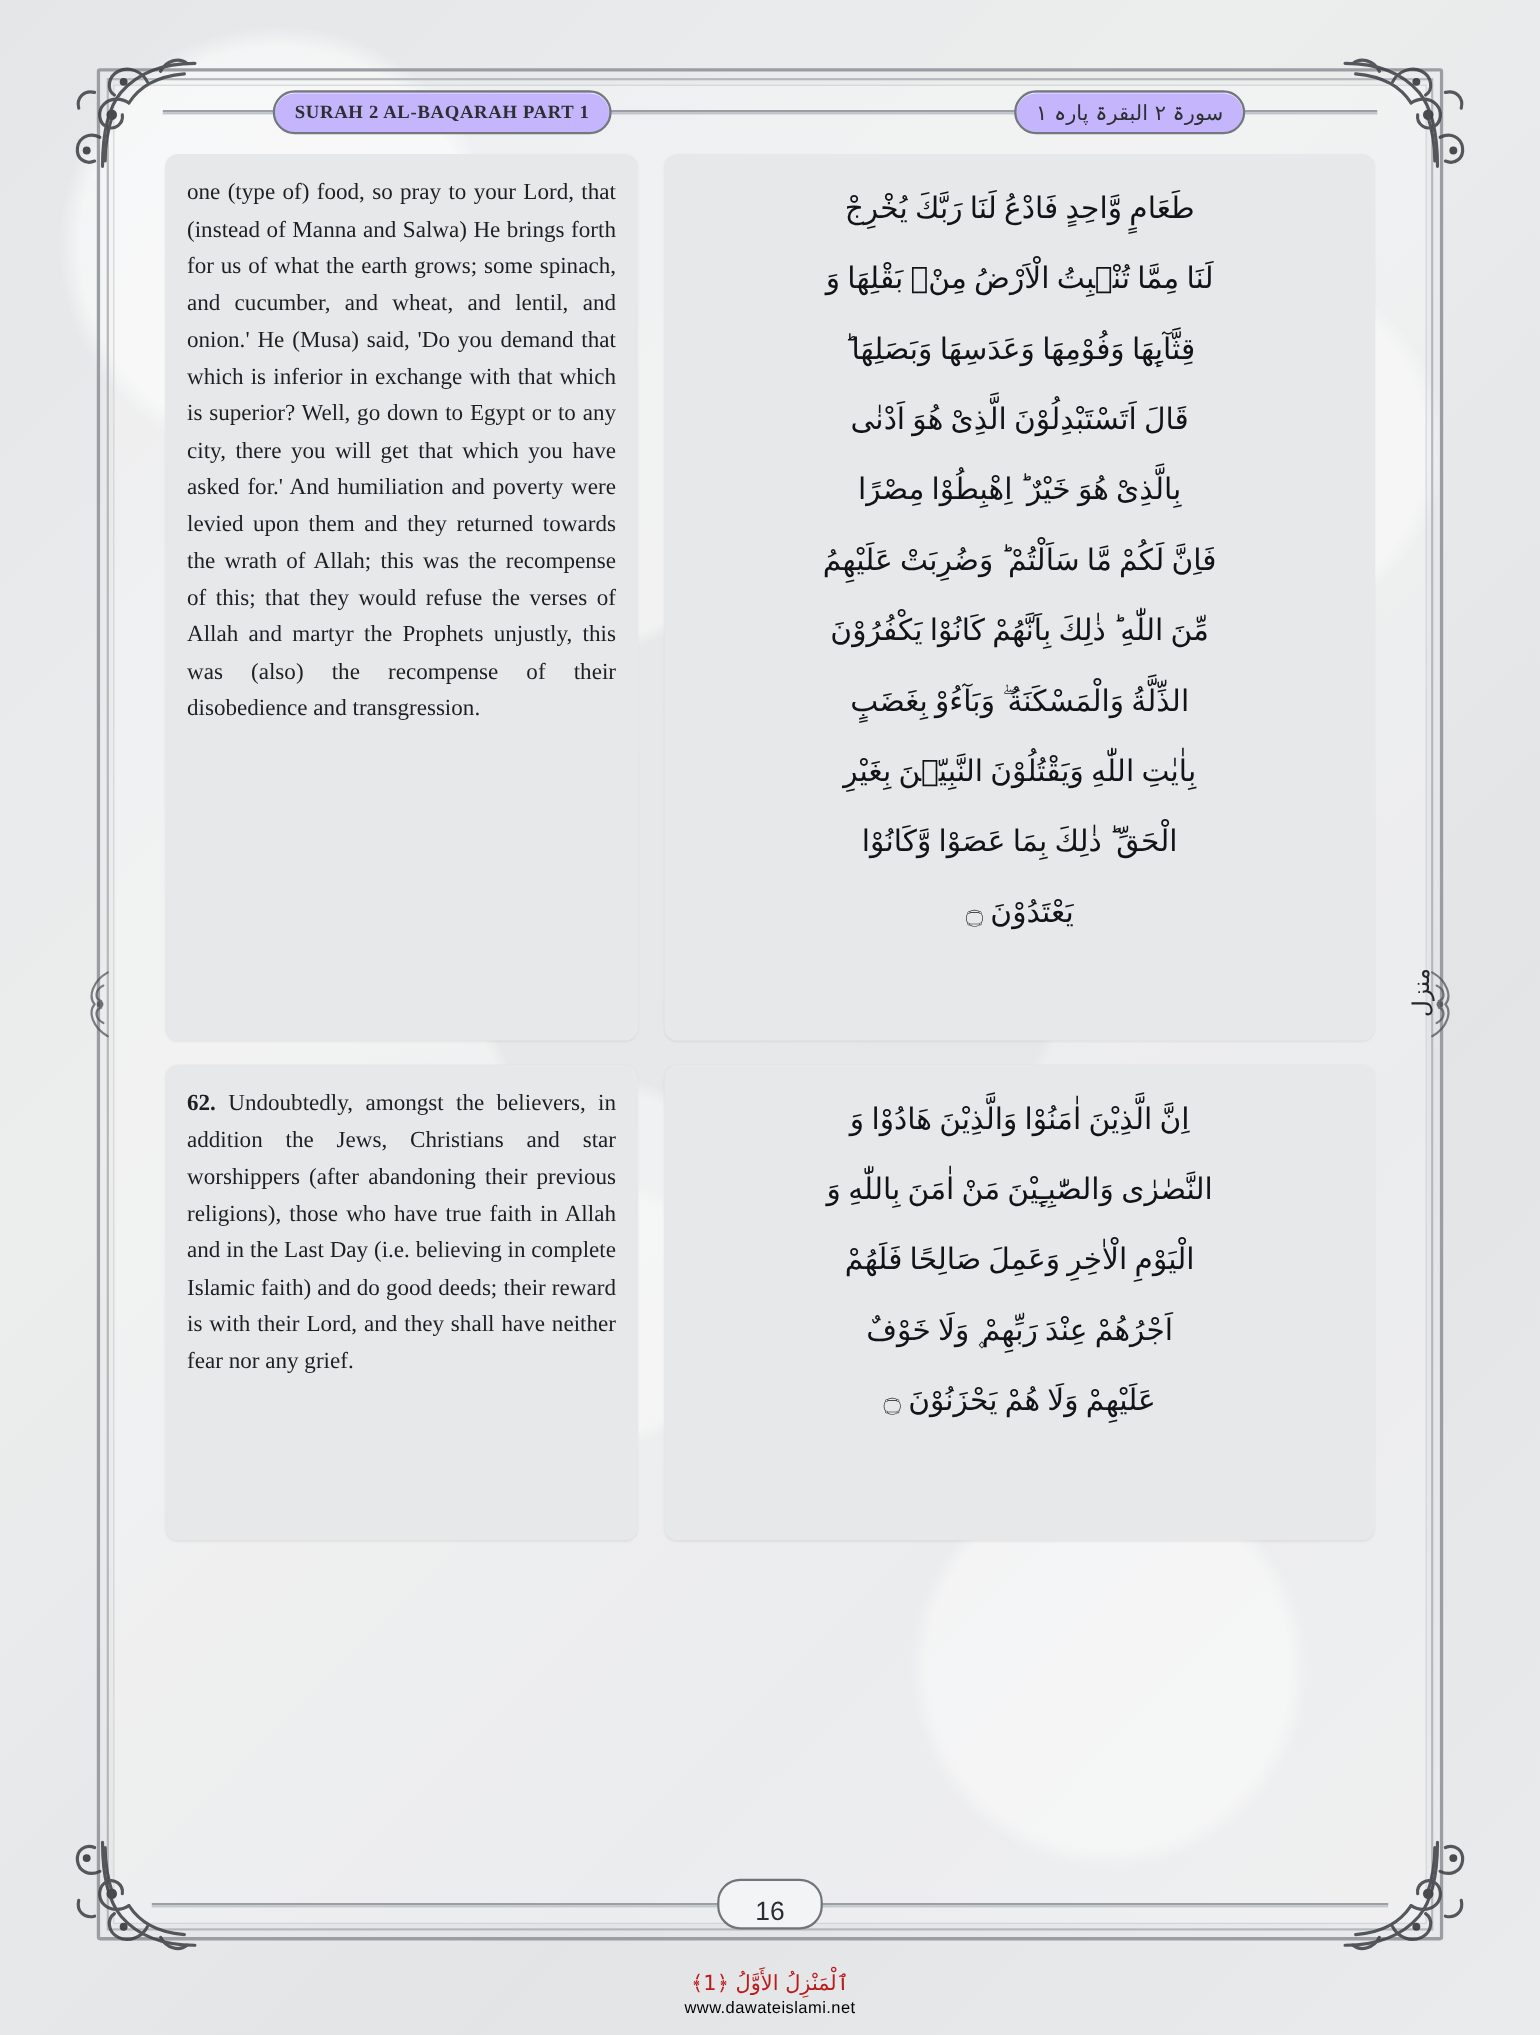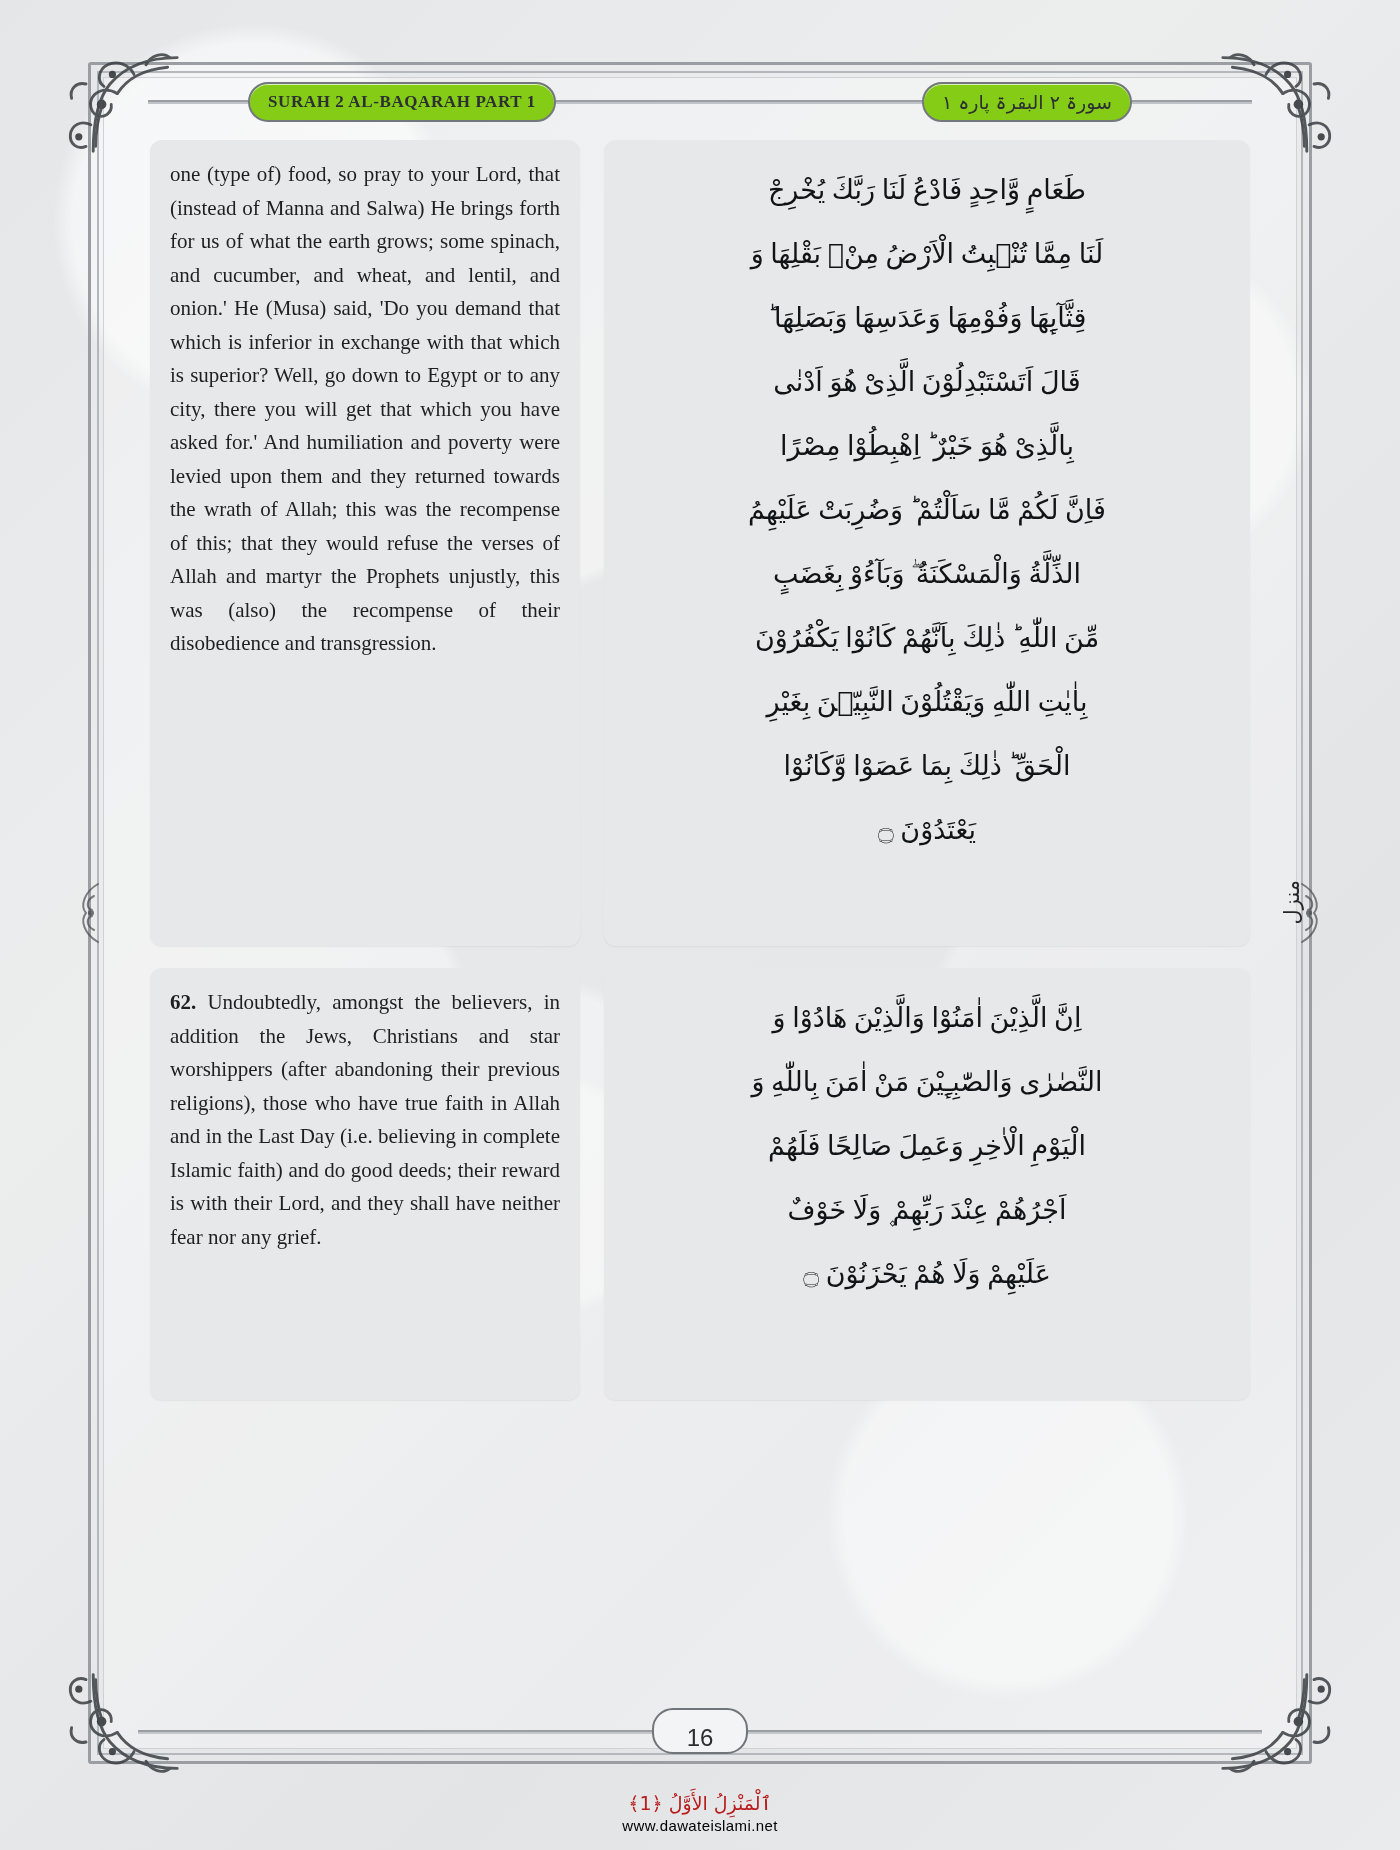--- a/index.html
+++ b/index.html
@@ -66,21 +66,21 @@
   .header-rule{
     position:absolute;left:40px;right:40px;top:18px;height:0;
     border-top:2px solid #9b9fa4;
     border-bottom:2px solid #bfc3c7;
   }
   .hdr-capsule{
     position:absolute;
     top:0;height:36px;
     border:2px solid #73787d;
     border-radius:20px;
-    background:#84cc16;
+    background:#c4b5fd;
     display:flex;align-items:center;justify-content:center;
     padding:0 18px;
     box-shadow:0 1px 0 rgba(255,255,255,.7) inset;
   }
   .hdr-capsule.left{left:140px;}
   .hdr-capsule.right{right:160px;}
   .hdr-en{
     font-family:"Liberation Serif", serif;
     font-size:17px;letter-spacing:.6px;
     color:#2d3033;font-weight:600;
@@ -319,22 +319,22 @@
       <div class="en-text"><span class="vnum"></span><span>one (type of) food, so pray to your Lord, that (instead of Manna and Salwa) He brings forth for us of what the earth grows; some spinach, and cucumber, and wheat, and lentil, and onion.' He (Musa) said, 'Do you demand that which is inferior in exchange with that which is superior? Well, go down to Egypt or to any city, there you will get that which you have asked for.' And humiliation and poverty were levied upon them and they returned towards the wrath of Allah; this was the recompense of this; that they would refuse the verses of Allah and martyr the Prophets unjustly, this was (also) the recompense of their disobedience and transgression.</span></div>
     </div>
     <div class="panel ar">
       <div class="ar-text">
         <div class="ar-line">طَعَامٍ وَّاحِدٍ فَادْعُ لَنَا رَبَّكَ يُخْرِجْ</div>
         <div class="ar-line">لَنَا مِمَّا تُنْۢبِتُ الْاَرْضُ مِنْۢ بَقْلِهَا وَ</div>
         <div class="ar-line">قِثَّآىِٕهَا وَفُوْمِهَا وَعَدَسِهَا وَبَصَلِهَا ؕ</div>
         <div class="ar-line">قَالَ اَتَسْتَبْدِلُوْنَ الَّذِیْ هُوَ اَدْنٰی</div>
         <div class="ar-line">بِالَّذِیْ هُوَ خَیْرٌ ؕ اِهْبِطُوْا مِصْرًا</div>
         <div class="ar-line">فَاِنَّ لَكُمْ مَّا سَاَلْتُمْ ؕ وَضُرِبَتْ عَلَیْهِمُ</div>
+        <div class="ar-line">مِّنَ اللّٰهِ ؕ ذٰلِكَ بِاَنَّهُمْ كَانُوْا یَكْفُرُوْنَ</div>
         <div class="ar-line">الذِّلَّةُ وَالْمَسْكَنَةُ ۖ وَبَآءُوْ بِغَضَبٍ</div>
-        <div class="ar-line">مِّنَ اللّٰهِ ؕ ذٰلِكَ بِاَنَّهُمْ كَانُوْا یَكْفُرُوْنَ</div>
         <div class="ar-line">بِاٰیٰتِ اللّٰهِ وَیَقْتُلُوْنَ النَّبِیّٖنَ بِغَیْرِ</div>
         <div class="ar-line">الْحَقِّ ؕ ذٰلِكَ بِمَا عَصَوْا وَّكَانُوْا</div>
         <div class="ar-line">یَعْتَدُوْنَ ۝</div>
       </div>
     </div>
   </div>
 
   <div class="verse-row r2">
     <div class="panel en">
       <div class="en-text"><span class="vnum">62.</span> <span>Undoubtedly, amongst the believers, in addition the Jews, Christians and star worshippers (after abandoning their previous religions), those who have true faith in Allah  and in the Last Day (i.e. believing in complete Islamic faith) and do good deeds; their reward is with their Lord, and they shall have neither fear nor any grief.</span></div>

